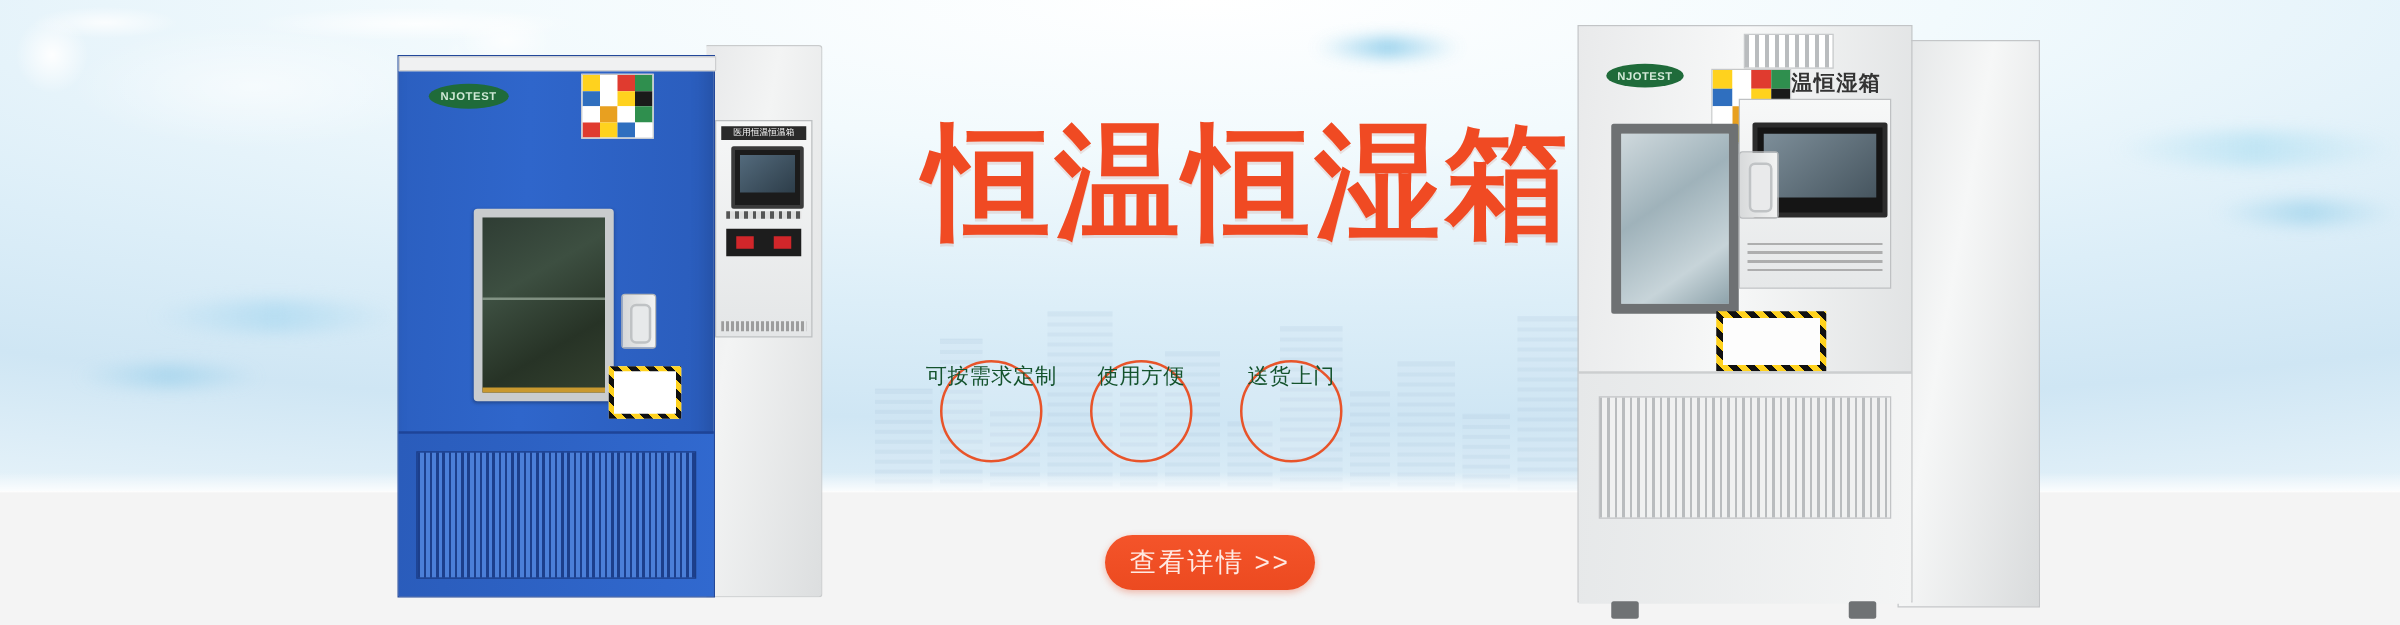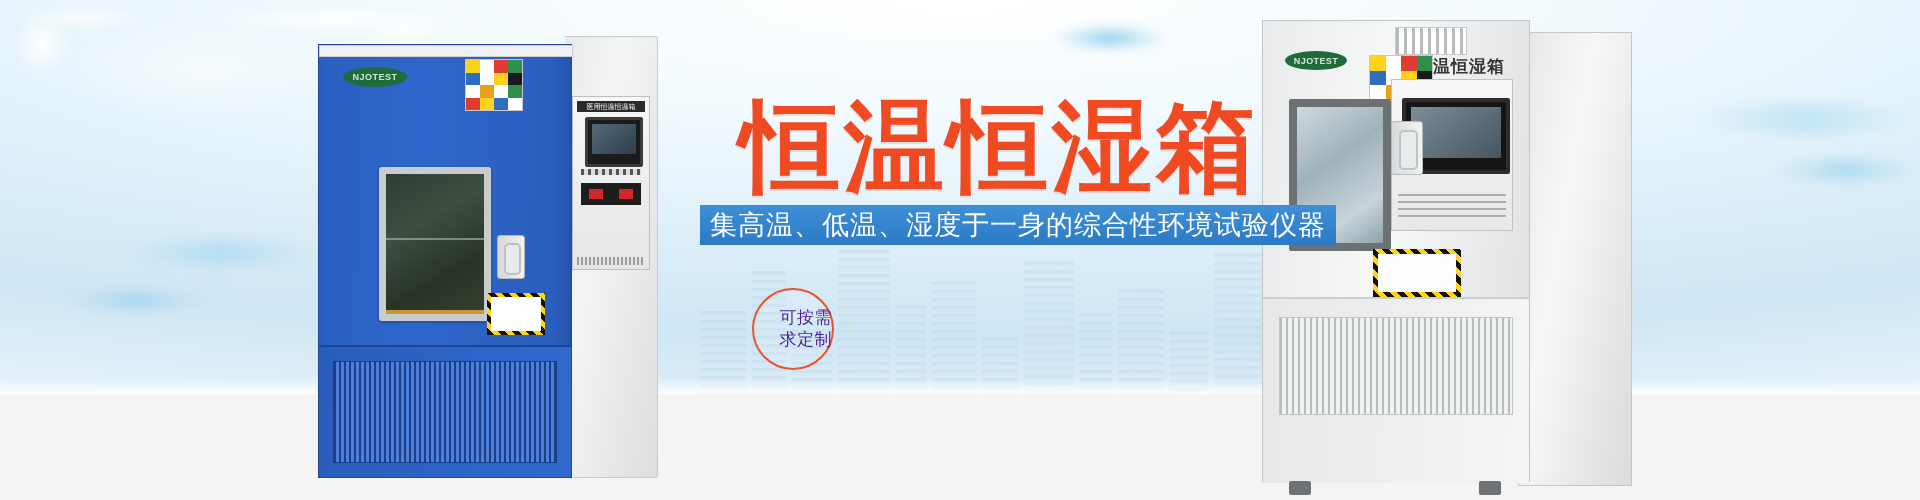--- a/index.html
+++ b/index.html
@@ -299,22 +299,22 @@
     padding:0 10px; letter-spacing:1px; white-space:nowrap;
   }
 
   .badges{
     position:absolute; left:752px; top:288px;
     display:flex; gap:38px;
   }
   .badge{
     width:78px; height:78px; border-radius:50%;
     border:2px solid #e8542a;
-    display:flex; flex-direction:column; align-items:flex-end; justify-content:center;
-    color:#4c1d95; font-size:17px; line-height:22px; letter-spacing:.5px;
+    display:flex; flex-direction:row; align-items:flex-start; justify-content:center;
+    color:#14532d; font-size:17px; line-height:22px; letter-spacing:.5px;
     background:rgba(255,255,255,.12);
   }
   .badge span{display:block; white-space:nowrap;}
 
   .cta{
     position:absolute; left:884px; top:428px;
     width:168px; height:44px; border-radius:22px;
     background:linear-gradient(180deg,#f4542a,#ec4a20);
     color:#ffe9e2; font-size:21px; letter-spacing:2px;
     display:flex; align-items:center; justify-content:center;
@@ -431,24 +431,32 @@
       <div class="mr-warning"></div>
       <div class="mr-lower">
         <div class="mr-foot f1"></div>
         <div class="mr-foot f2"></div>
       </div>
     </div>
   </div>
 
   <div class="copy">
     <div class="headline">恒温恒湿箱</div>
-    <div class="subbar">集高温、低温、湿度于一身的综合性环境试验仪器</div>
 
     <div class="badges" id="badges">
         <div class="badge">
           <span>可按需</span>
           <span>求定制</span>
         </div>
+        <div class="badge">
+          <span>使用</span>
+          <span>方便</span>
+        </div>
+        <div class="badge">
+          <span>送货</span>
+          <span>上门</span>
+        </div>
       </div>
 
+    <div class="cta">查看详情 &gt;&gt;</div>
   </div>
 
 </div>
 
 </body></html>

